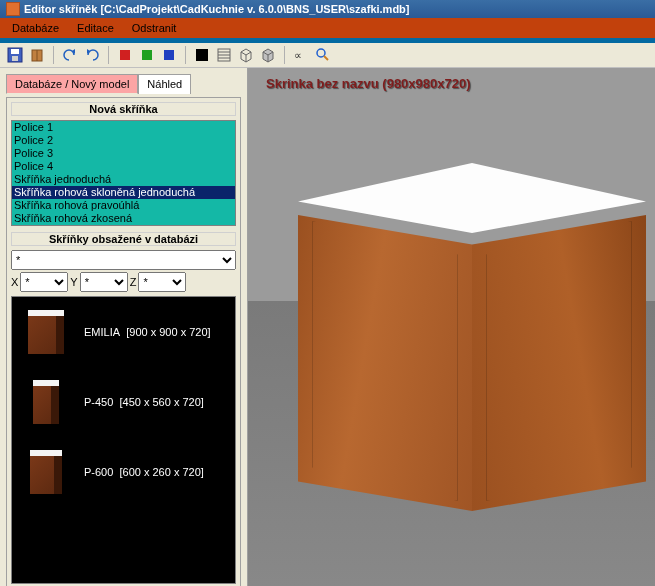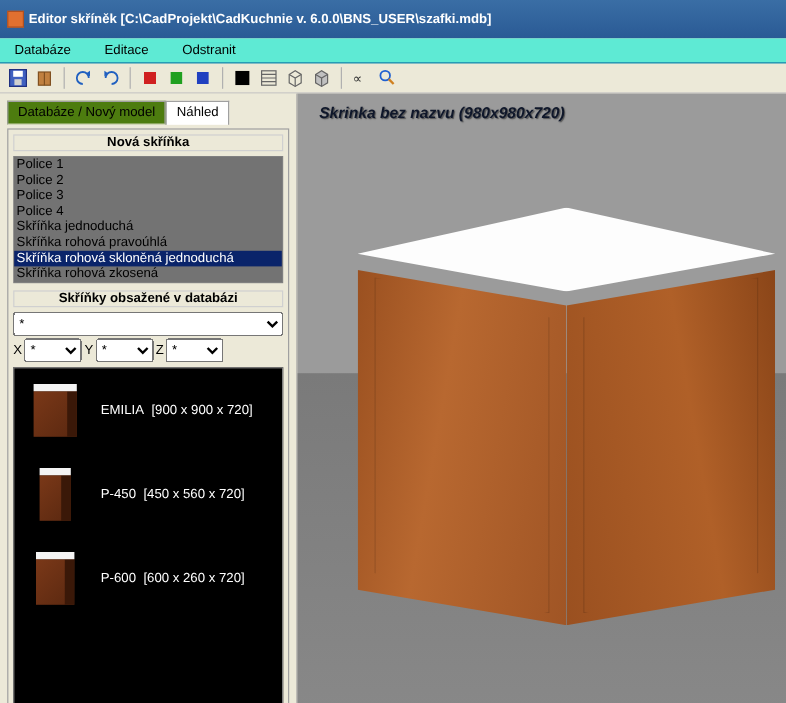--- a/index.html
+++ b/index.html
@@ -1,47 +1,47 @@
 <!DOCTYPE html>
 <html><head>
 <meta charset="utf-8">
 <style>
 * { box-sizing: border-box; margin: 0; padding: 0; font-family: Tahoma, Arial, sans-serif; font-size: 11px; }
 body { background: #ece9d8; width: 655px; height: 586px; overflow: hidden; }
-.titlebar { background: linear-gradient(to bottom, #3a6ea5, #2a5a95); color: #fff; padding: 4px 6px; font-weight: bold; display: flex; align-items: center; height: 32px; }
+.titlebar { background: linear-gradient(to bottom, #3a6ea5, #2a5a95); color: #fff; padding: 4px 6px; font-weight: bold; display: flex; align-items: center; height: 18px; }
 .titlebar .icon-box { width: 14px; height: 14px; background: #e07030; border: 1px solid #b05020; margin-right: 4px; }
-.menubar { background: #5eead4; padding: 2px 4px; display: flex; gap: 12px; border-bottom: 1px solid #0369a1; }
+.menubar { background: #c2410c; padding: 2px 4px; display: flex; gap: 2px; border-bottom: 5px solid #0369a1; }
 .menubar span { padding: 2px 8px; cursor: default; }
 .toolbar { background: #ece9d8; padding: 3px 6px; display: flex; align-items: center; gap: 4px; border-bottom: 1px solid #c0c0c0; }
 .toolbar .btn { width: 18px; height: 18px; display: flex; align-items: center; justify-content: center; cursor: pointer; }
 .toolbar .sep { width: 1px; height: 18px; background: #b0b0b0; margin: 0 3px; }
 .content { display: flex; height: calc(586px - 22px - 20px - 26px); }
 .left-panel { width: 248px; background: #ece9d8; padding: 6px; border-right: 1px solid #a0a0a0; }
 .tabs { display: flex; margin-bottom: 4px; }
 .tab { background: #fff; border: 1px solid #a0a0a0; border-bottom: none; padding: 3px 8px; cursor: pointer; font-size: 11px; }
-.tab.active { background: #4d7c0f; border-bottom: 1px solid #ece9d8; position: relative; z-index: 1; }
+.tab.active { background: #fca5a5; border-bottom: 1px solid #ece9d8; position: relative; z-index: 1; }
 .panel-body { background: #ece9d8; border: 1px solid #a0a0a0; padding: 4px; margin-top: -1px; height: 492px; }
 .section-header { background: #ece9d8; text-align: center; font-weight: bold; padding: 0; border: 1px solid #d0d0d0; margin-bottom: 4px; }
-.listbox { background: #737373; border: 1px solid #808080; height: 106px; overflow-y: auto; }
+.listbox { background: #14b8a6; border: 1px solid #808080; height: 106px; overflow-y: auto; }
 .listbox .item { padding: 0 2px; cursor: pointer; white-space: nowrap; line-height: 13px; }
 .listbox .item.selected { background: #0a246a; color: #fff; }
 .filter-row { display: flex; gap: 2px; margin-top: 4px; margin-bottom: 2px; }
 .filter-row select { flex: 1; height: 20px; font-size: 11px; }
 .dim-row { display: flex; align-items: center; gap: 2px; margin-bottom: 4px; }
 .dim-row label { font-size: 11px; }
 .dim-row select { width: 48px; height: 20px; font-size: 11px; }
 .thumb-list { background: #000000; border: 1px solid #808080; height: 288px; overflow-y: auto; }
 .thumb-item { display: flex; align-items: center; padding: 4px; color: #fff; gap: 8px; }
 .thumb-img { width: 60px; height: 62px; background: #000; display: flex; align-items: center; justify-content: center; }
 .thumb-cab { width: 36px; height: 44px; background: linear-gradient(135deg, #7a3818, #5a2810); border-top: 6px solid #f4f4f4; box-shadow: inset -8px 0 0 #3a1808; }
 .thumb-label { color: #fff; font-size: 11px; }
 .remove-link { text-align: center; padding: 6px; color: #b04040; cursor: pointer; }
 .remove-link .x { color: #d02020; font-weight: bold; }
 .viewport { flex: 1; background: #9b9b9b; position: relative; }
-.viewport-label { position: absolute; top: 8px; left: 18px; color: #0f172a; text-shadow: 1px 1px 1px rgba(0,0,0,0.5); font-weight: bold; font-size: 13px; font-style: italic; }
+.viewport-label { position: absolute; top: 8px; left: 18px; color: #7f1d1d; text-shadow: 1px 1px 1px rgba(0,0,0,0.5); font-weight: bold; font-size: 13px; }
 .floor { position: absolute; left: 0; right: 0; bottom: 0; height: 55%; background: linear-gradient(to bottom, #7a7a7a, #888888); }
 .cabinet3d { position: absolute; left: 50px; top: 95px; width: 348px; height: 358px; }
 .cab-top { position: absolute; left: 0; top: 0; width: 100%; height: 70px; background: #fdfdfd; clip-path: polygon(0% 55%, 50% 0%, 100% 55%, 50% 100%); }
 .cab-left { position: absolute; left: 0; top: 52px; width: 50%; height: 296px; background: linear-gradient(100deg, #9a5020 0%, #b86830 40%, #a05525 100%); clip-path: polygon(0% 0%, 100% 10%, 100% 100%, 0% 90%); }
 .cab-right { position: absolute; right: 0; top: 52px; width: 50%; height: 296px; background: linear-gradient(260deg, #8a4518 0%, #b06028 40%, #9a5020 100%); clip-path: polygon(0% 10%, 100% 0%, 100% 90%, 0% 100%); }
 .cab-door-l { position: absolute; left: 4%; top: 58px; width: 42%; height: 280px; border: 1px solid rgba(0,0,0,0.15); clip-path: polygon(0% 0%, 100% 12%, 100% 100%, 0% 88%); }
 .cab-door-r { position: absolute; right: 4%; top: 58px; width: 42%; height: 280px; border: 1px solid rgba(0,0,0,0.15); clip-path: polygon(0% 12%, 100% 0%, 100% 88%, 0% 100%); }
 svg { display: block; }
 </style>
 </head>
@@ -148,22 +148,22 @@
       <div class="tab">Náhled</div>
     </div>
     <div class="panel-body">
       <div class="section-header">Nová skříňka</div>
       <div class="listbox">
         <div class="item">Police 1</div>
         <div class="item">Police 2</div>
         <div class="item">Police 3</div>
         <div class="item">Police 4</div>
         <div class="item">Skříňka jednoduchá</div>
+        <div class="item selected">Skříňka rohová skloněná jednoduchá</div>
         <div class="item">Skříňka rohová pravoúhlá</div>
-        <div class="item selected">Skříňka rohová skloněná jednoduchá</div>
         <div class="item">Skříňka rohová zkosená</div>
         <div class="item">Skříňka rohová zkosená zkrácená</div>
       </div>
       <div class="section-header" style="margin-top:6px">Skříňky obsažené v databázi</div>
       <div class="filter-row">
         <select><option>*</option></select>
       </div>
       <div class="dim-row">
         <label>X</label>
         <select><option>*</option></select>

